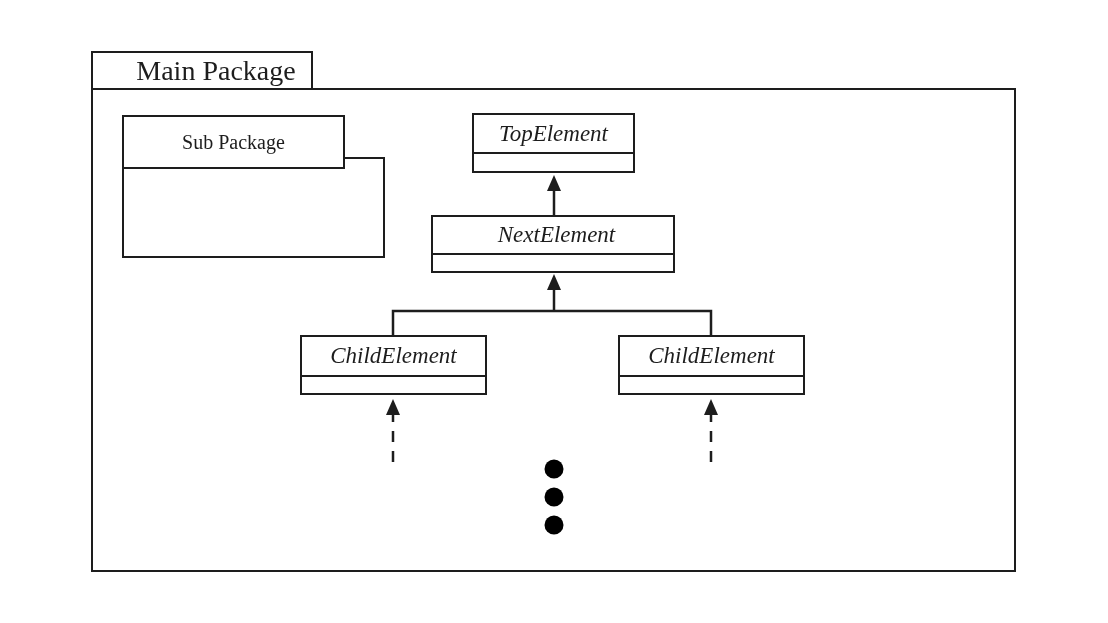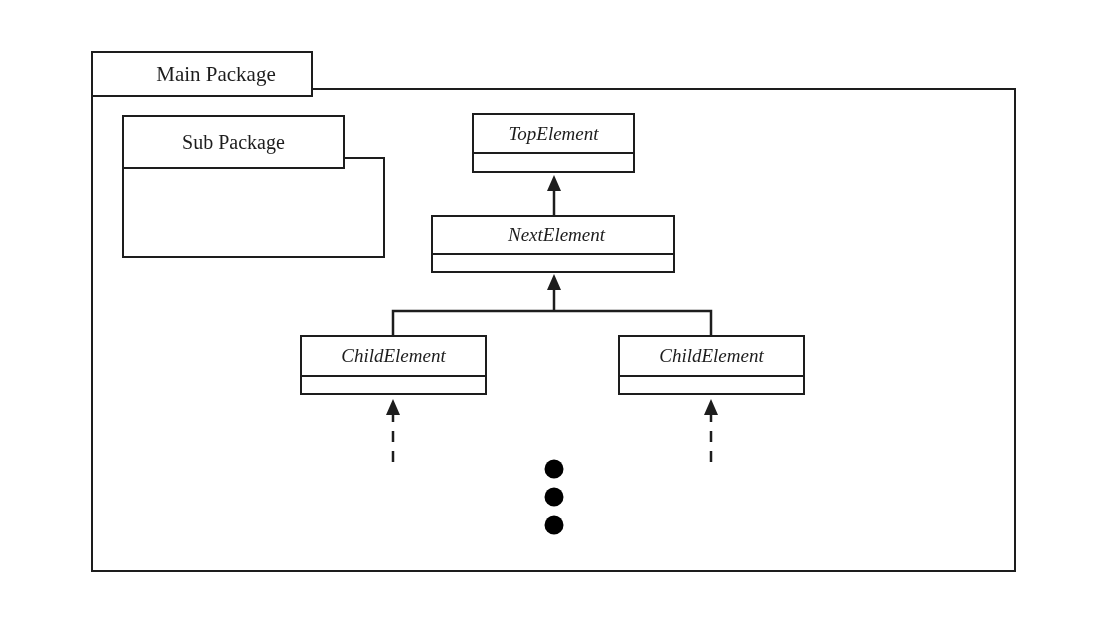--- a/index.html
+++ b/index.html
@@ -24,22 +24,22 @@
   }
   .pkg-tab {
     z-index: 2;
     display: flex;
     align-items: center;
     justify-content: center;
   }
   .pkg-body { z-index: 1; }
 
   .tab-main {
-    left: 91px; top: 51px; width: 222px; height: 46px;
-    font-size: 21px;
+    left: 91px; top: 51px; width: 222px; height: 39px;
+    font-size: 28px;
     padding-left: 28px;
   }
   .body-main {
     left: 91px; top: 88px; width: 925px; height: 484px;
   }
   .tab-sub {
     left: 122px; top: 115px; width: 223px; height: 54px;
     font-size: 20px;
   }
   .body-sub {
@@ -51,21 +51,21 @@
     display: flex;
     flex-direction: column;
   }
   .cls .title {
     box-sizing: border-box;
     border-bottom: 2px solid #1d1d1d;
     display: flex;
     align-items: center;
     justify-content: center;
     font-style: italic;
-    font-size: 19px;
+    font-size: 23px;
   }
   .cls .empty-compartment {
     flex: 1;
     background: #ffffff;
   }
 
   .cls-top   { left: 472px; top: 113px; width: 163px; height: 60px; }
   .cls-top .title { height: 39px; }
   .cls-next  { left: 431px; top: 215px; width: 244px; height: 58px; }
   .cls-next .title { height: 38px; padding-left: 7px; }

